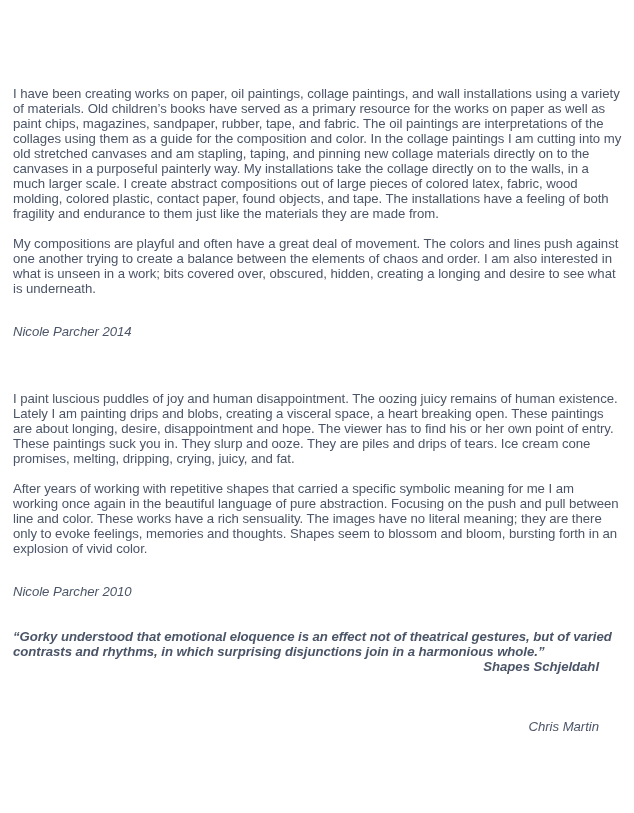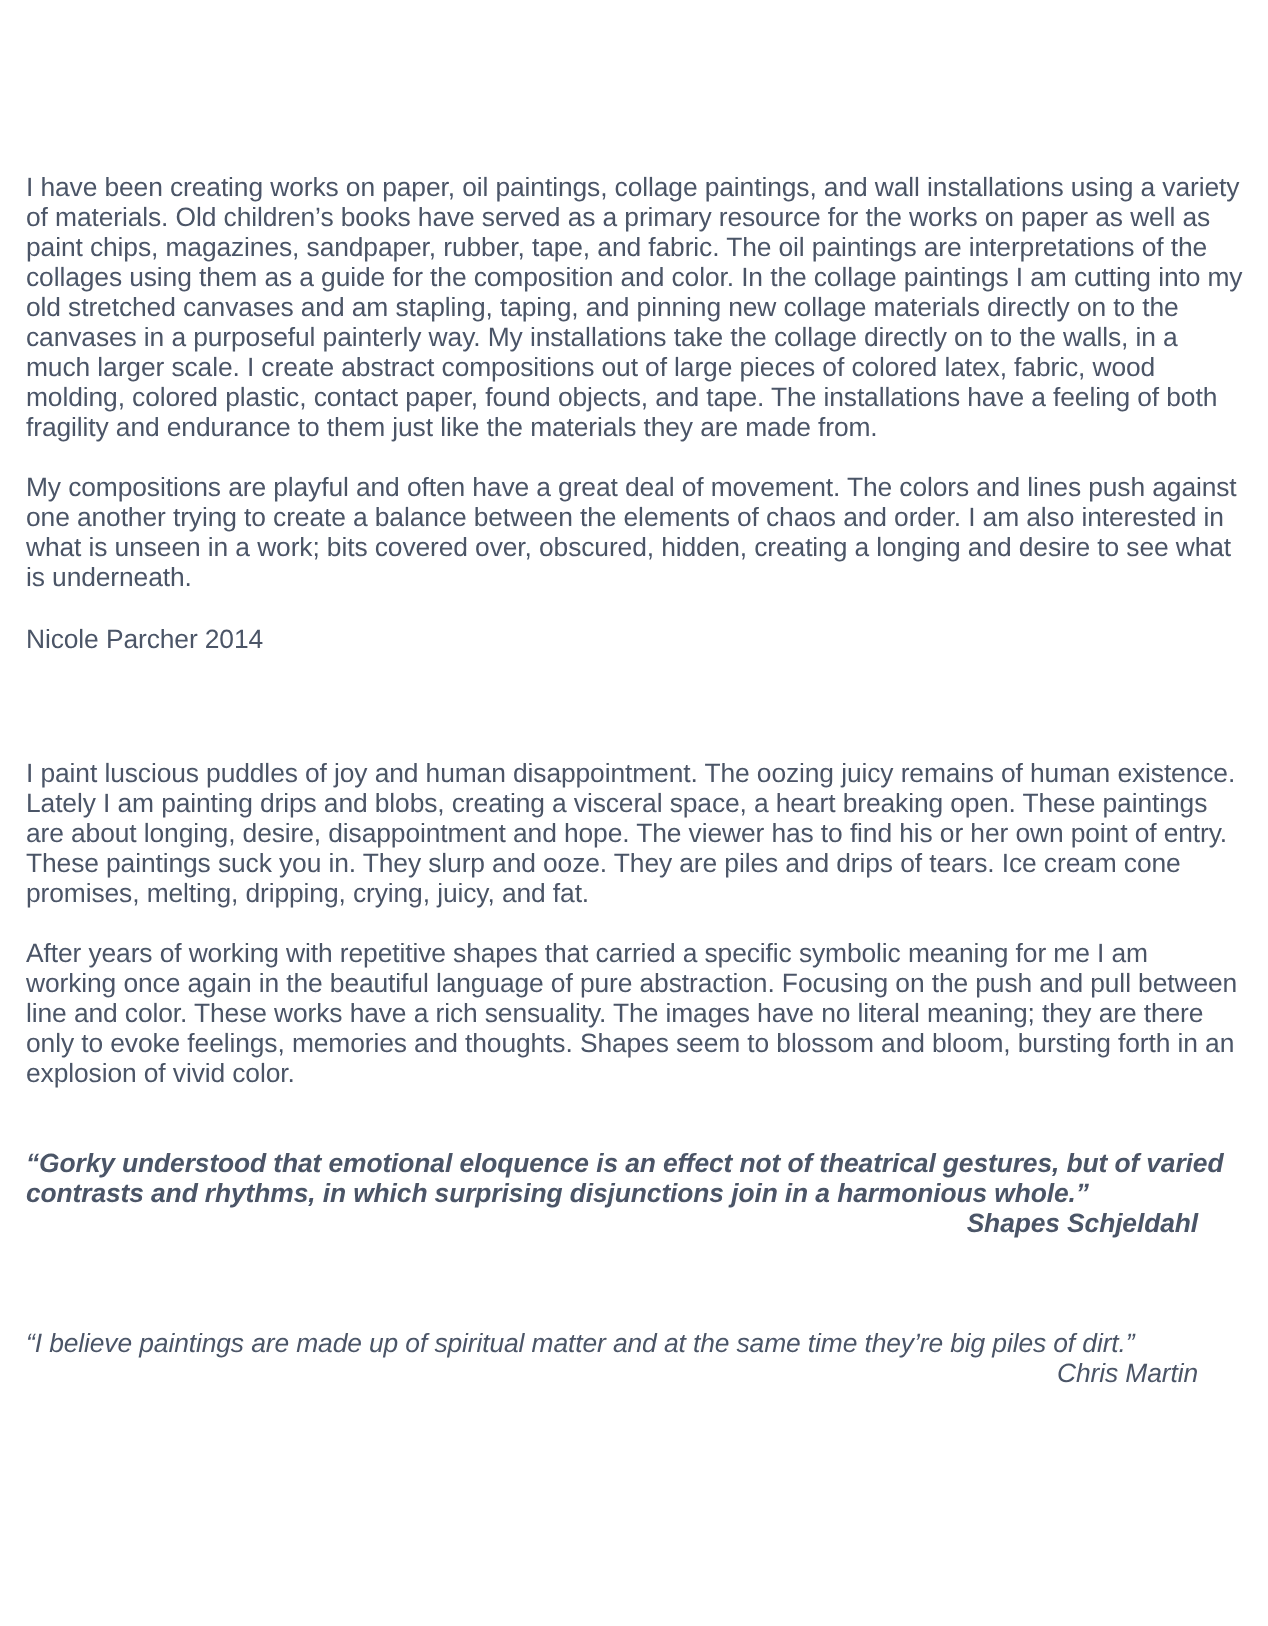--- a/index.html
+++ b/index.html
@@ -18,21 +18,21 @@
   }
   .page {
     position: relative;
     padding: 71px 12px 0 13px;
   }
   p {
     margin: 0;
     letter-spacing: -0.05px;
   }
   .gap-para { margin-top: 15px; }
-  .sig { margin-top: 16px; }
+  .sig { margin-top: 28px; font-style: italic; }
   .after-sig-1 { margin-top: 52px; }
   .quote {
     font-style: italic;
   }
   .attrib {
     font-style: italic;
     text-align: right;
     padding-right: 23px;
   }
   .q1 { margin-top: 30px; font-weight: bold; }
@@ -45,25 +45,25 @@
 
   <section>
     <p class="gap-para">I have been creating works on paper, oil paintings, collage paintings, and wall installations using a variety of materials. Old children’s books have served as a primary resource for the works on paper as well as paint chips, magazines, sandpaper, rubber, tape, and fabric. The oil paintings are interpretations of the collages using them as a guide for the composition and color. In the collage paintings I am cutting into my old stretched canvases and am stapling, taping, and pinning new collage materials directly on to the canvases in a purposeful painterly way. My installations take the collage directly on to the walls, in a much larger scale. I create abstract compositions out of large pieces of colored latex, fabric, wood molding, colored plastic, contact paper, found objects, and tape. The installations have a feeling of both fragility and endurance to them just like the materials they are made from.</p>
     <p class="gap-para">My compositions are playful and often have a great deal of movement. The colors and lines push against one another trying to create a balance between the elements of chaos and order. I am also interested in what is unseen in a work; bits covered over, obscured, hidden, creating a longing and desire to see what is underneath.</p>
     <p class="sig">Nicole Parcher 2014</p>
   </section>
 
   <section class="after-sig-1">
     <p>I paint luscious puddles of joy and human disappointment. The oozing juicy remains of human existence. Lately I am painting drips and blobs, creating a visceral space, a heart breaking open. These paintings are about longing, desire, disappointment and hope. The viewer has to find his or her own point of entry. These paintings suck you in. They slurp and ooze. They are piles and drips of tears. Ice cream cone promises, melting, dripping, crying, juicy, and fat.</p>
     <p class="gap-para">After years of working with repetitive shapes that carried a specific symbolic meaning for me I am working once again in the beautiful language of pure abstraction. Focusing on the push and pull between line and color. These works have a rich sensuality. The images have no literal meaning; they are there only to evoke feelings, memories and thoughts. Shapes seem to blossom and bloom, bursting forth in an explosion of vivid color.</p>
+    <p class="sig">Nicole Parcher 2010</p>
   </section>
 
   <section class="q1">
     <p class="quote">“Gorky understood that emotional eloquence is an effect not of theatrical gestures, but of varied contrasts and rhythms, in which surprising disjunctions join in a harmonious whole.”</p>
     <p class="attrib">Shapes Schjeldahl</p>
   </section>
 
   <section class="q2">
-    <p class="quote">“I believe paintings are made up of spiritual matter and at the same time they’re big piles of dirt.”</p>
     <p class="attrib">Chris Martin</p>
   </section>
 
 </div>
 
 </body></html>

